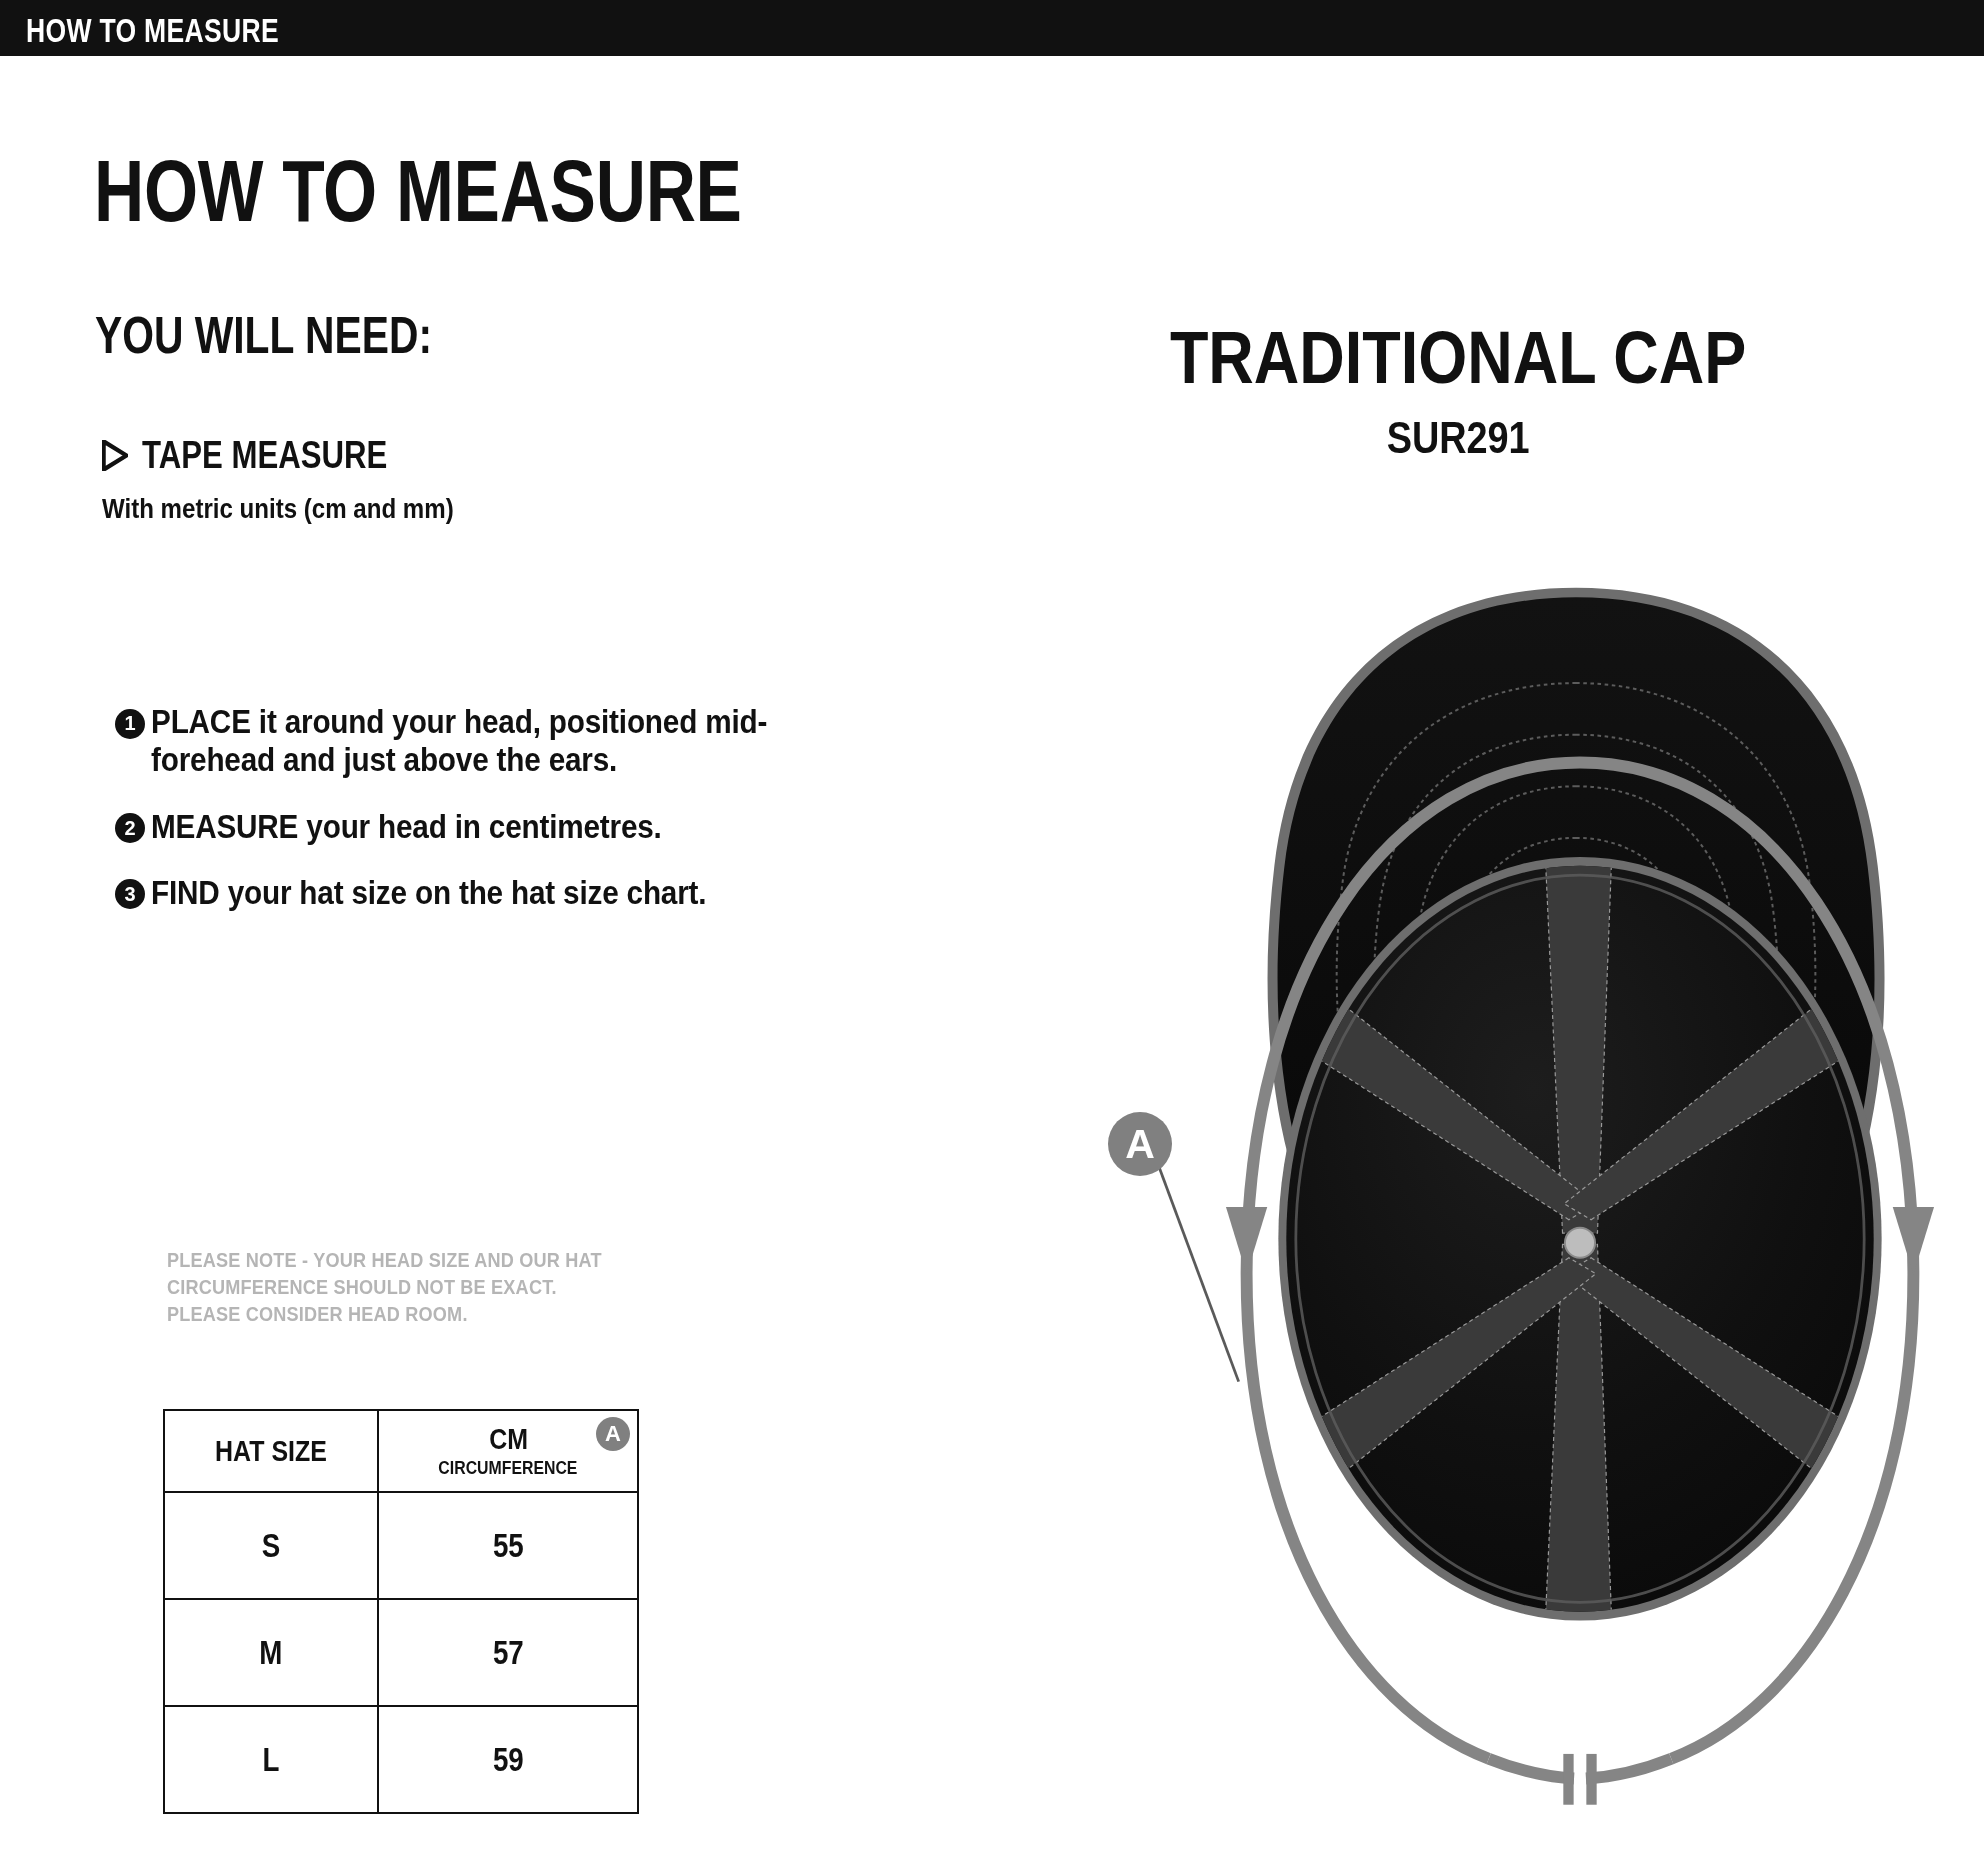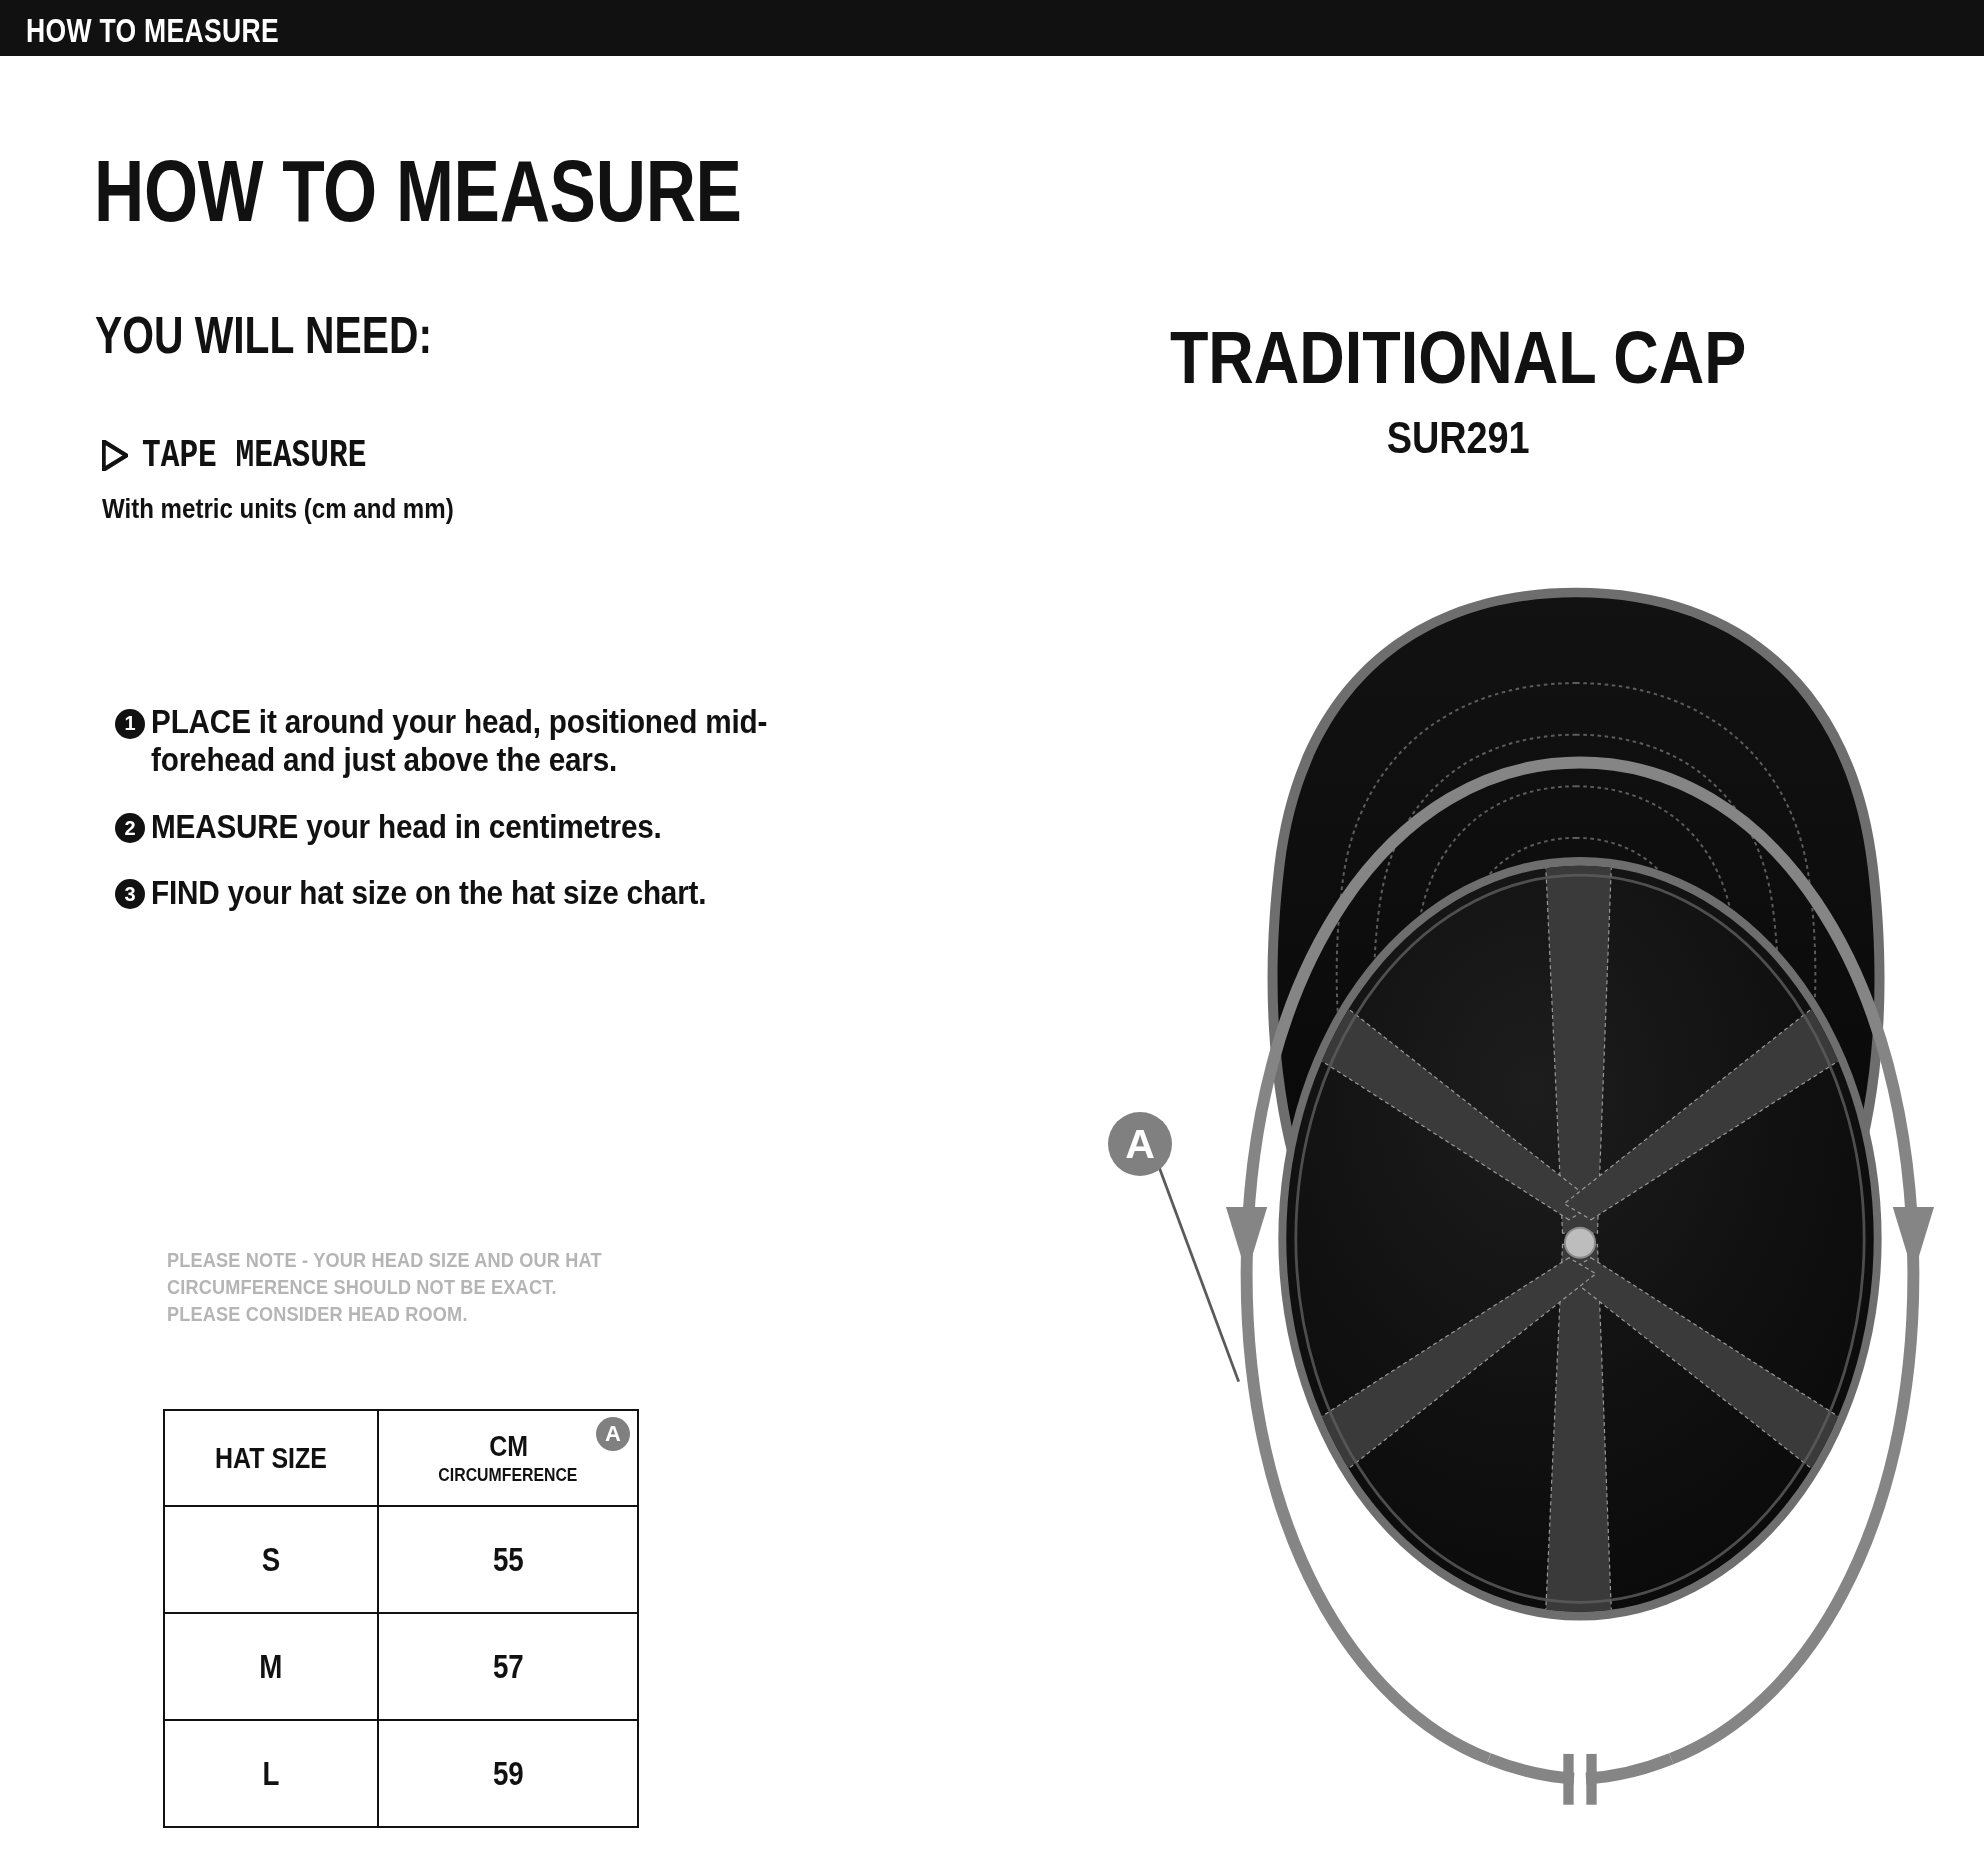--- a/index.html
+++ b/index.html
@@ -35,21 +35,21 @@
   }
   .h2 {
     position: absolute; left: 95px; top: 306px;
     font-size: 51px; font-weight: 700; color: #111;
     transform: scaleX(0.80); transform-origin: left top;
     white-space: nowrap;
   }
 
   .need-row {
     position: absolute; left: 102px; top: 434px;
-    display: flex; align-items: center; gap: 13.5px; font-family: Liberation Mono, monospace;
+    display: flex; align-items: center; gap: 13.5px;
   }
   .tri {
     width: 26px; height: 31px; flex: none;
   }
   .need-label {
     font-size: 38px; font-weight: 700; color: #111;
     transform: scaleX(0.82); transform-origin: left center;
     white-space: nowrap;
   }
   .need-sub {
@@ -90,21 +90,21 @@
     position: absolute; left: 163px; top: 1409px;
     width: 476px;
     border-collapse: collapse;
   }
   .sizetable td, .sizetable th {
     border: 2px solid #111;
     text-align: center;
     vertical-align: middle;
     color: #111;
   }
-  .sizetable .hdr { height: 96px; position: relative; }
+  .sizetable .hdr { height: 82px; position: relative; }
   .sizetable .row { height: 107px; }
   .th-main {
     font-size: 29px; font-weight: 700;
     transform: scaleX(0.86); display: inline-block;
   }
   .th-sub {
     font-size: 18px; font-weight: 700; margin-top: 2.4px;
     transform: scaleX(0.88); display: block;
   }
   .cell-val { font-size: 33px; font-weight: 700; transform: scaleX(0.84); display: inline-block; }

